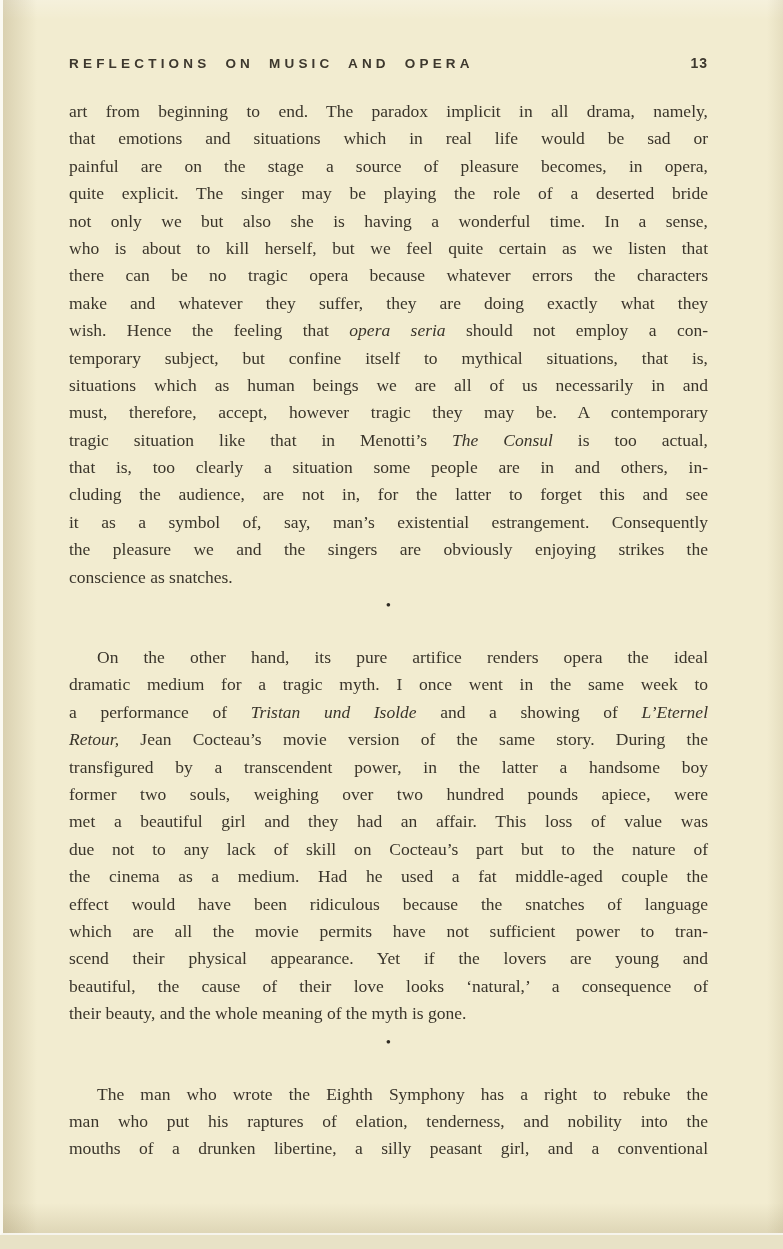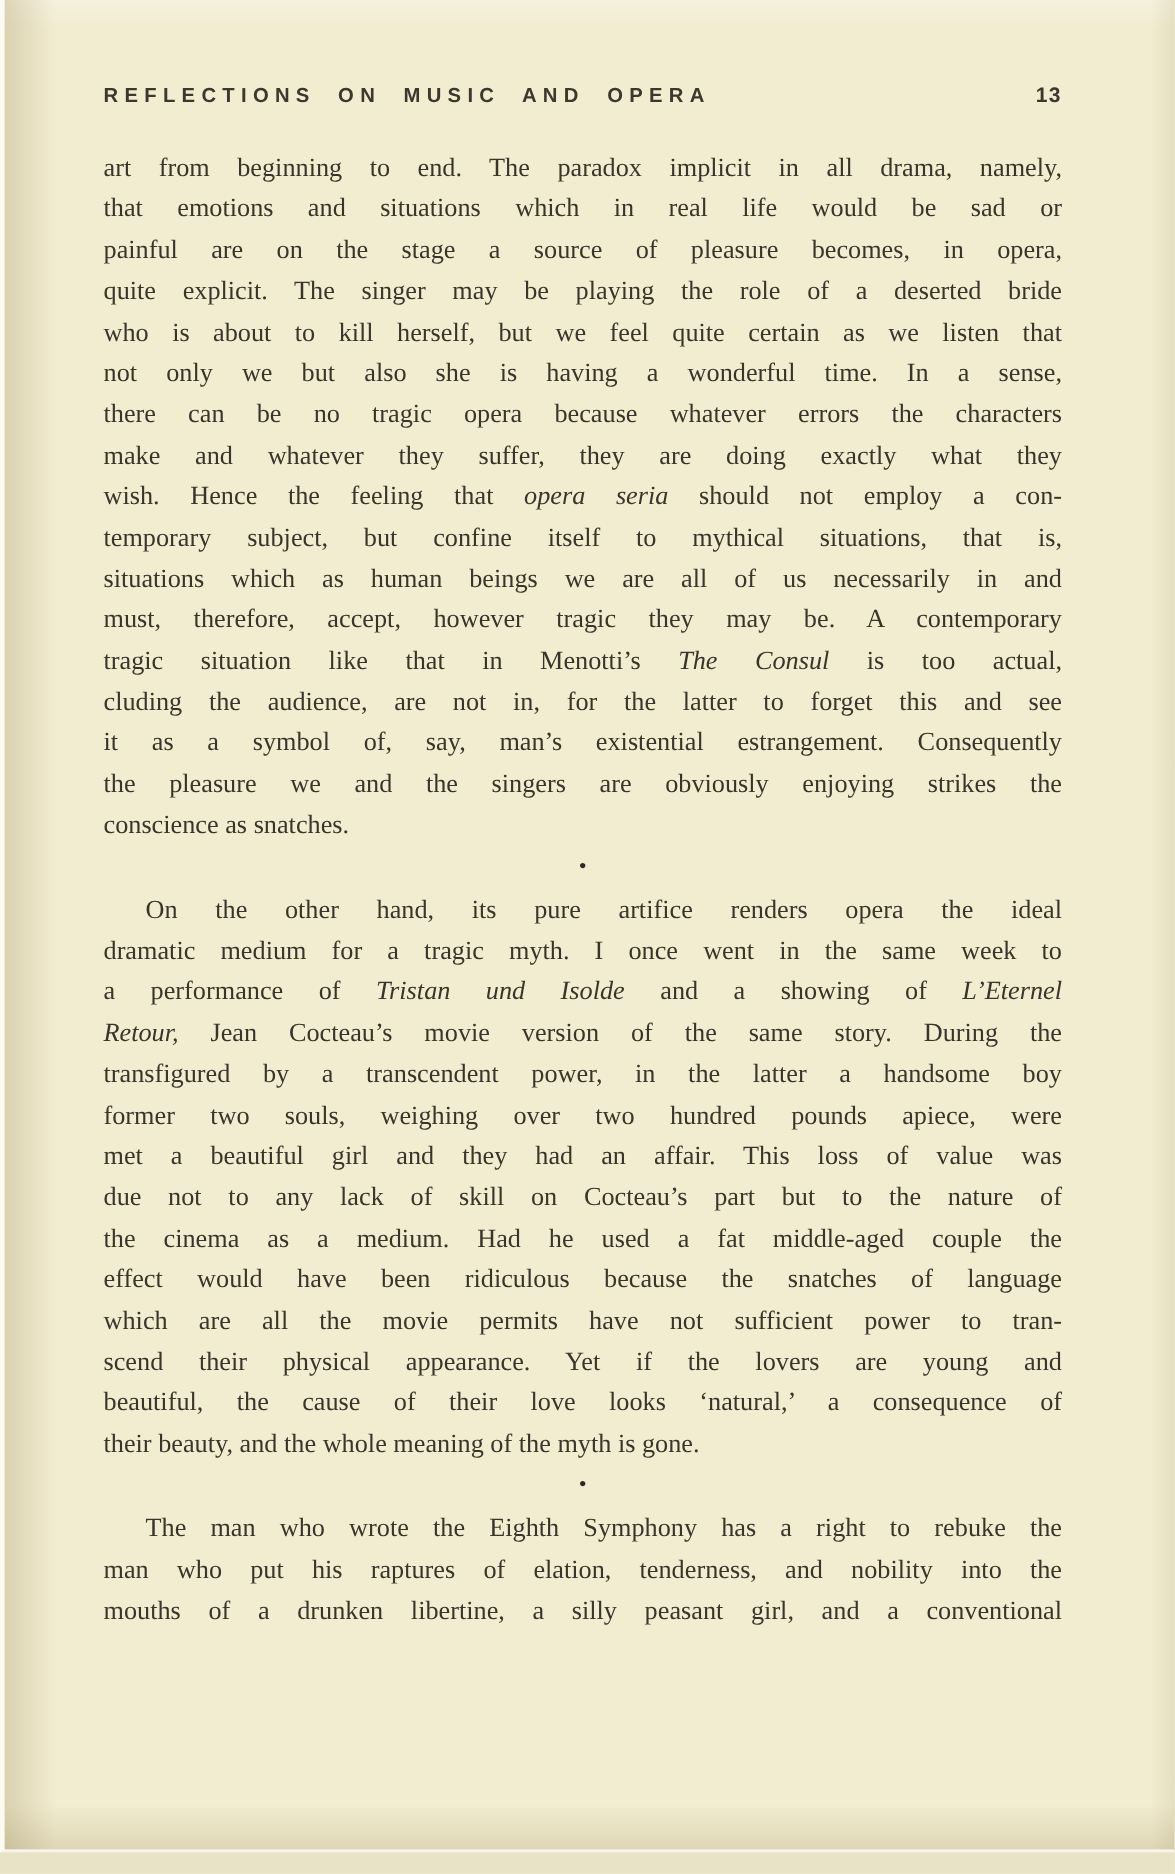--- a/index.html
+++ b/index.html
@@ -59,20 +59,21 @@
     height: 27.4px;
     white-space: nowrap;
   }
   .line.last {
     text-align-last: left;
     -moz-text-align-last: left;
     white-space: normal;
   }
   .line.indent {
     text-indent: 28px;
+    margin-top: 24px;
   }
   .it {
     font-style: italic;
   }
   .separator {
     height: 29px;
     line-height: 29px;
     text-align: center;
     font-size: 15px;
     color: #2f2b22;
@@ -86,29 +87,30 @@
     <div class="running-head-row">
       <span class="running-head">REFLECTIONS ON MUSIC AND OPERA</span>
       <span class="folio">13</span>
     </div>
     <div class="body-text">
         <div class="para">
           <div class="line"><span>art from beginning to end. The paradox implicit in all drama, namely,</span></div>
           <div class="line"><span>that emotions and situations which in real life would be sad or</span></div>
           <div class="line"><span>painful are on the stage a source of pleasure becomes, in opera,</span></div>
           <div class="line"><span>quite explicit. The singer may be playing the role of a deserted bride</span></div>
+          <div class="line"><span>not only we but also she is having a wonderful time. In a sense,</span></div>
           <div class="line"><span>who is about to kill herself, but we feel quite certain as we listen that</span></div>
-          <div class="line"><span>not only we but also she is having a wonderful time. In a sense,</span></div>
           <div class="line"><span>there can be no tragic opera because whatever errors the characters</span></div>
           <div class="line"><span>make and whatever they suffer, they are doing exactly what they</span></div>
           <div class="line"><span>wish. Hence the feeling that </span><span class="it">opera seria</span><span> should not employ a con-</span></div>
           <div class="line"><span>temporary subject, but confine itself to mythical situations, that is,</span></div>
           <div class="line"><span>situations which as human beings we are all of us necessarily in and</span></div>
           <div class="line"><span>must, therefore, accept, however tragic they may be. A contemporary</span></div>
           <div class="line"><span>tragic situation like that in Menotti’s </span><span class="it">The Consul</span><span> is too actual,</span></div>
+          <div class="line"><span>that is, too clearly a situation some people are in and others, in-</span></div>
           <div class="line"><span>cluding the audience, are not in, for the latter to forget this and see</span></div>
           <div class="line"><span>it as a symbol of, say, man’s existential estrangement. Consequently</span></div>
           <div class="line"><span>the pleasure we and the singers are obviously enjoying strikes the</span></div>
           <div class="line last"><span>conscience as snatches.</span></div>
         </div>
         <div class="separator">•</div>
         <div class="para">
           <div class="line indent"><span>On the other hand, its pure artifice renders opera the ideal</span></div>
           <div class="line"><span>dramatic medium for a tragic myth. I once went in the same week to</span></div>
           <div class="line"><span>a performance of </span><span class="it">Tristan und Isolde</span><span> and a showing of </span><span class="it">L’Eternel</span></div>

